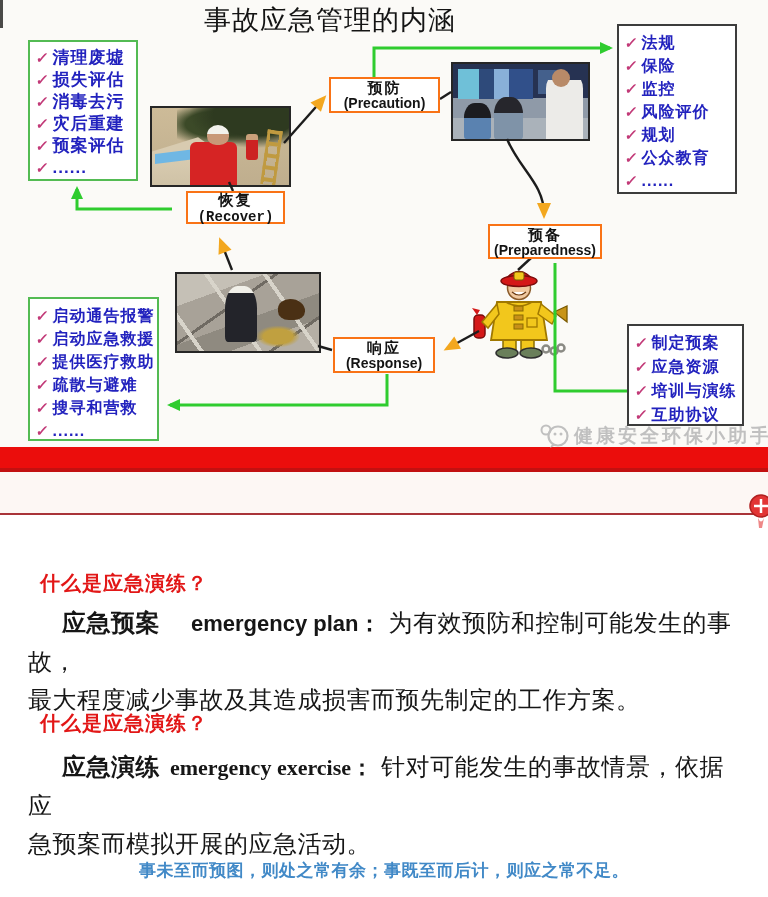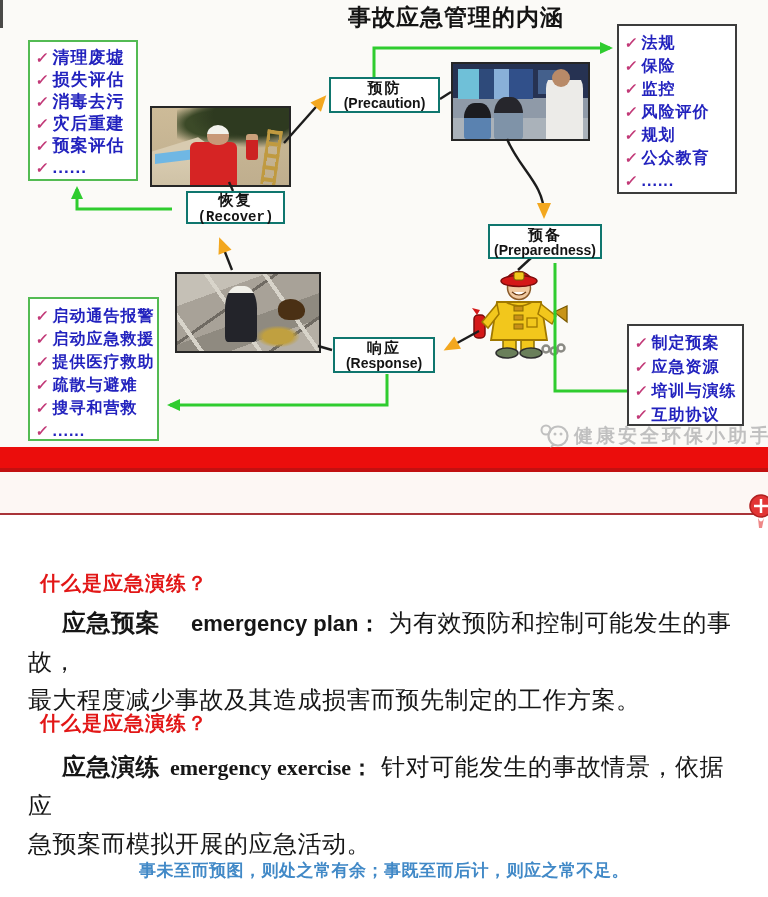--- a/index.html
+++ b/index.html
@@ -2,39 +2,39 @@
 <html><head>
 <meta charset="utf-8">
 <title>事故应急管理的内涵</title>
 <style>
   html,body{margin:0;padding:0;background:#e8e8e8;}
   .page{position:relative;width:768px;height:897px;margin:0 auto;overflow:hidden;
         background:#ffffff;font-family:"Liberation Sans",sans-serif;}
   .diagram{position:absolute;left:0;top:0;width:768px;height:447px;background:#FBFAF7;}
   .edge-artifact{position:absolute;left:0;top:0;width:3px;height:28px;background:#4a4a48;}
 
-  .title{position:absolute;left:204px;top:2px;width:360px;font-size:23px;font-weight:bold;
-         color:#141414;letter-spacing:1px;z-index:6;text-align:right;}
+  .title{position:absolute;left:204px;top:2px;width:360px;font-size:27px;font-weight:normal;
+         color:#141414;letter-spacing:1px;z-index:6;}
 
   
   .chkbox{position:absolute;background:#ffffff;z-index:5;padding:5px 6px;box-sizing:border-box;}
   .chkbox.green{border:2px solid #53BB53;}
   .chkbox.dark{border:2px solid #3c3c3c;}
   .chk-item{display:flex;align-items:baseline;font-weight:bold;color:#2222BE;
             font-size:16px;line-height:23px;letter-spacing:1px;white-space:nowrap;}
   .chk{color:#C23A78;font-size:15px;margin-right:3px;transform:skewX(-8deg);}
   #box-recover-tasks{left:28px;top:40px;width:110px;height:141px;}
   #box-recover-tasks .chk-item{font-size:17px;line-height:22px;}
   #box-precaution-tasks{left:617px;top:24px;width:120px;height:170px;}
   #box-response-tasks{left:28px;top:297px;width:131px;height:144px;}
   #box-preparedness-tasks{left:627px;top:324px;width:117px;height:102px;}
   #box-preparedness-tasks .chk-item{line-height:24px;}
 
   
-  .node{position:absolute;background:#ffffff;border:2px solid #0f766e;z-index:5;
+  .node{position:absolute;background:#ffffff;border:2px solid #f97316;z-index:5;
         text-align:center;color:#141414;box-sizing:border-box;padding-top:1px;}
   .node-cn{font-size:15px;line-height:16px;font-weight:bold;letter-spacing:2px;}
   .node-en{font-size:14px;line-height:15px;font-weight:bold;}
   #node-precaution{left:329px;top:77px;width:111px;height:36px;}
   #node-recover{left:186px;top:191px;width:99px;height:33px;font-family:Liberation Mono, monospace;}
   #node-preparedness{left:488px;top:224px;width:114px;height:35px;}
   #node-response{left:333px;top:337px;width:102px;height:36px;}
 
   
   .photo{position:absolute;border:2px solid #262626;overflow:hidden;z-index:1;}

